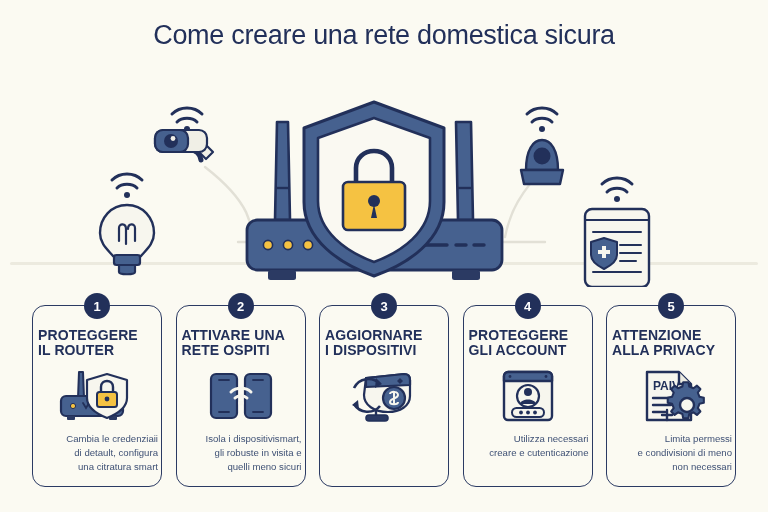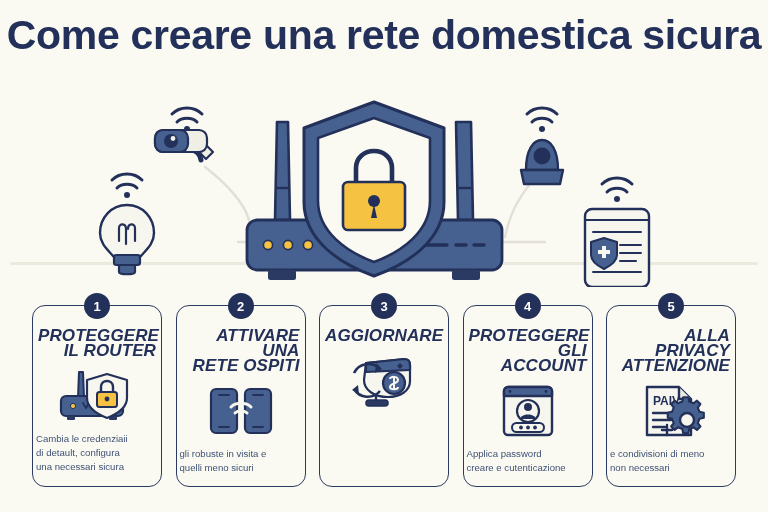--- a/index.html
+++ b/index.html
@@ -18,22 +18,22 @@
   
   #title-block {
     position: absolute;
     top: 18px;
     left: 0;
     width: 768px;
     text-align: center;
   }
   .title-line {
     color: #22305a;
-    font-weight: bold;
-    font-size: 41px;
+    font-weight: normal;
+    font-size: 27px;
     line-height: 35px;
     letter-spacing: -0.3px;
     white-space: nowrap;
   }
 
   
   #hero {
     position: absolute;
     top: 92px;
     left: 0;
@@ -76,39 +76,38 @@
     color: #ffffff;
     font-size: 13px;
     font-weight: bold;
     display: flex;
     align-items: center;
     justify-content: center;
   }
   .card-title {
     margin-top: 22px;
     width: 118px;
-    text-align: right;
+    text-align: left;
     color: #22305a;
-    font-size: 17px;
+    font-size: 14px;
     font-weight: bold;
     line-height: 15px;
     letter-spacing: 0.1px;
-    font-style: italic;
   }
   .card-icon {
     margin-top: 9px;
     height: 58px;
     display: flex;
     align-items: center;
     justify-content: center;
   }
   .card-desc {
     margin-top: 7px;
     width: 122px;
-    text-align: left;
+    text-align: right;
     color: #3f5175;
     font-size: 9.6px;
     line-height: 14px;
   }
 </style>
 </head>
 <body>
 
 <div id="title-block">
   <div class="title-line">Come creare una rete domestica sicura</div>
@@ -235,21 +234,21 @@
         <rect x="60" y="48" width="8" height="4" rx="1" fill="#2b3a63"></rect>
         <path d="M58 6 L 38 12 L 38 30 C 38 40, 48 46, 58 50 C 68 46, 78 40, 78 30 L 78 12 Z" fill="#f7f6ee" stroke="#22305a" stroke-width="2.2" stroke-linejoin="round"></path>
         <path d="M52 25 L 52 19 C 52 15, 55 13, 58 13 C 61 13, 64 15, 64 19 L 64 25" fill="none" stroke="#22305a" stroke-width="2.4"></path>
         <rect x="48" y="24" width="20" height="15" rx="2.5" fill="#f5c242" stroke="#22305a" stroke-width="2"></rect>
         <circle cx="58" cy="31" r="2.4" fill="#22305a"></circle>
       </svg>
     </div>
     <div class="card-desc">
       <div>Cambia le credenziaii</div>
       <div>di detault, configura</div>
-      <div>una necessari sicura</div>
+      <div>una citratura smart</div>
     </div>
   </div>
 
   <div class="card">
     <div class="badge">2</div>
     <div class="card-title">
       <div>ATTIVARE UNA</div>
       <div>RETE OSPITI</div>
     </div>
     <div class="card-icon">
@@ -261,29 +260,31 @@
         <path d="M60 12 L 70 12" stroke="#22305a" stroke-width="1.8" stroke-linecap="round"></path>
         <path d="M60 44 L 70 44" stroke="#22305a" stroke-width="1.8" stroke-linecap="round"></path>
         <g fill="none" stroke="#f7f6ee" stroke-width="3" stroke-linecap="round">
           <path d="M38 24 C 43 19, 53 19, 58 24"></path>
           <path d="M42 30 C 45 27, 51 27, 54 30"></path>
         </g>
         <circle cx="48" cy="35" r="2.6" fill="#f7f6ee"></circle>
       </svg>
     </div>
     <div class="card-desc">
+      <div>Isola i dispositivismart,</div>
       <div>gli robuste in visita e</div>
       <div>quelli meno sicuri</div>
     </div>
   </div>
 
   <div class="card">
     <div class="badge">3</div>
     <div class="card-title">
       <div>AGGIORNARE</div>
+      <div>I DISPOSITIVI</div>
     </div>
     <div class="card-icon">
       <svg width="96" height="56" viewBox="0 0 96 56">
         <path d="M30 10 L 68 6 C 72 6, 74 8, 74 12 L 74 28 C 74 38, 64 44, 52 44 C 38 44, 28 37, 28 27 Z" fill="#f7f6ee" stroke="#22305a" stroke-width="2.2" stroke-linejoin="round"></path>
         <path d="M30 10 L 68 6 C 72 6, 74 8, 74 12 L 74 17 L 30 19 Z" fill="#46618f" stroke="#22305a" stroke-width="2.2" stroke-linejoin="round"></path>
         <path d="M64 10 L 67 13 L 64 16 L 61 13 Z" fill="#22305a"></path>
         <circle cx="58" cy="30" r="11" fill="#46618f" stroke="#22305a" stroke-width="2.2"></circle>
         <path d="M58 23 L 58 37 M54 26 C 54 23, 62 23, 62 27 C 62 31, 54 30, 54 34 C 54 37, 62 37, 62 34" fill="none" stroke="#f7f6ee" stroke-width="2"></path>
         <path d="M40 42 L 40 48" stroke="#22305a" stroke-width="2.4"></path>
         <rect x="30" y="47" width="22" height="6" rx="3" fill="#2b3a63" stroke="#22305a" stroke-width="1.6"></rect>
@@ -310,47 +311,48 @@
         <circle cx="48" cy="28" r="11" fill="#f7f6ee" stroke="#22305a" stroke-width="2.2"></circle>
         <circle cx="48" cy="24" r="4" fill="#22305a"></circle>
         <path d="M40 36 C 41 30, 55 30, 56 36 Z" fill="#22305a"></path>
         <rect x="32" y="40" width="32" height="9" rx="4.5" fill="#f7f6ee" stroke="#22305a" stroke-width="2"></rect>
         <circle cx="41" cy="44.5" r="1.9" fill="#22305a"></circle>
         <circle cx="48" cy="44.5" r="1.9" fill="#22305a"></circle>
         <circle cx="55" cy="44.5" r="1.9" fill="#22305a"></circle>
       </svg>
     </div>
     <div class="card-desc">
-      <div>Applica password</div>
+      <div>Utilizza necessari</div>
       <div>creare e cutenticazione</div>
     </div>
   </div>
 
   <div class="card">
     <div class="badge">5</div>
     <div class="card-title">
+      <div>ATTENZIONE</div>
       <div>ALLA PRIVACY</div>
-      <div>ATTENZIONE</div>
     </div>
     <div class="card-icon">
       <svg width="96" height="56" viewBox="0 0 96 56">
         <path d="M24 4 L 56 4 L 68 16 L 68 52 L 24 52 Z" fill="#f7f6ee" stroke="#22305a" stroke-width="2.4" stroke-linejoin="round"></path>
         <path d="M56 4 L 56 16 L 68 16" fill="#ecebe1" stroke="#22305a" stroke-width="2.4" stroke-linejoin="round"></path>
         <text x="30" y="22" font-family="Liberation Sans, sans-serif" font-size="12" font-weight="bold" fill="#22305a">PAIV</text>
         <g stroke="#22305a" stroke-width="2.4" stroke-linecap="round">
           <path d="M30 30 L 52 30"></path>
           <path d="M30 37 L 48 37"></path>
           <path d="M30 44 L 42 44"></path>
         </g>
         <path d="M44 42 L 44 52 M39 47 L 49 47" stroke="#22305a" stroke-width="2.4" stroke-linecap="round"></path>
         <g>
           <path d="M60 22 L 66 22 L 67 27 L 72 29 L 76 26 L 80 30 L 77 34 L 79 39 L 84 40 L 84 46 L 79 47 L 77 52 L 80 56 L 76 60 L 72 57 L 67 59 L 66 64 L 60 64 L 59 59 L 54 57 L 50 60 L 46 56 L 49 52 L 47 47 L 42 46 L 42 40 L 47 39 L 49 34 L 46 30 L 50 26 L 54 29 L 59 27 Z" fill="#46618f" stroke="#22305a" stroke-width="2.4" stroke-linejoin="round" transform="translate(0,-9) scale(0.86) translate(10,5)"></path>
           <circle cx="64" cy="37" r="7" fill="#f7f6ee" stroke="#22305a" stroke-width="2.4"></circle>
         </g>
       </svg>
     </div>
     <div class="card-desc">
+      <div>Limita permessi</div>
       <div>e condivisioni di meno</div>
       <div>non necessari</div>
     </div>
   </div>
 
 </div>
 
 </body></html>

